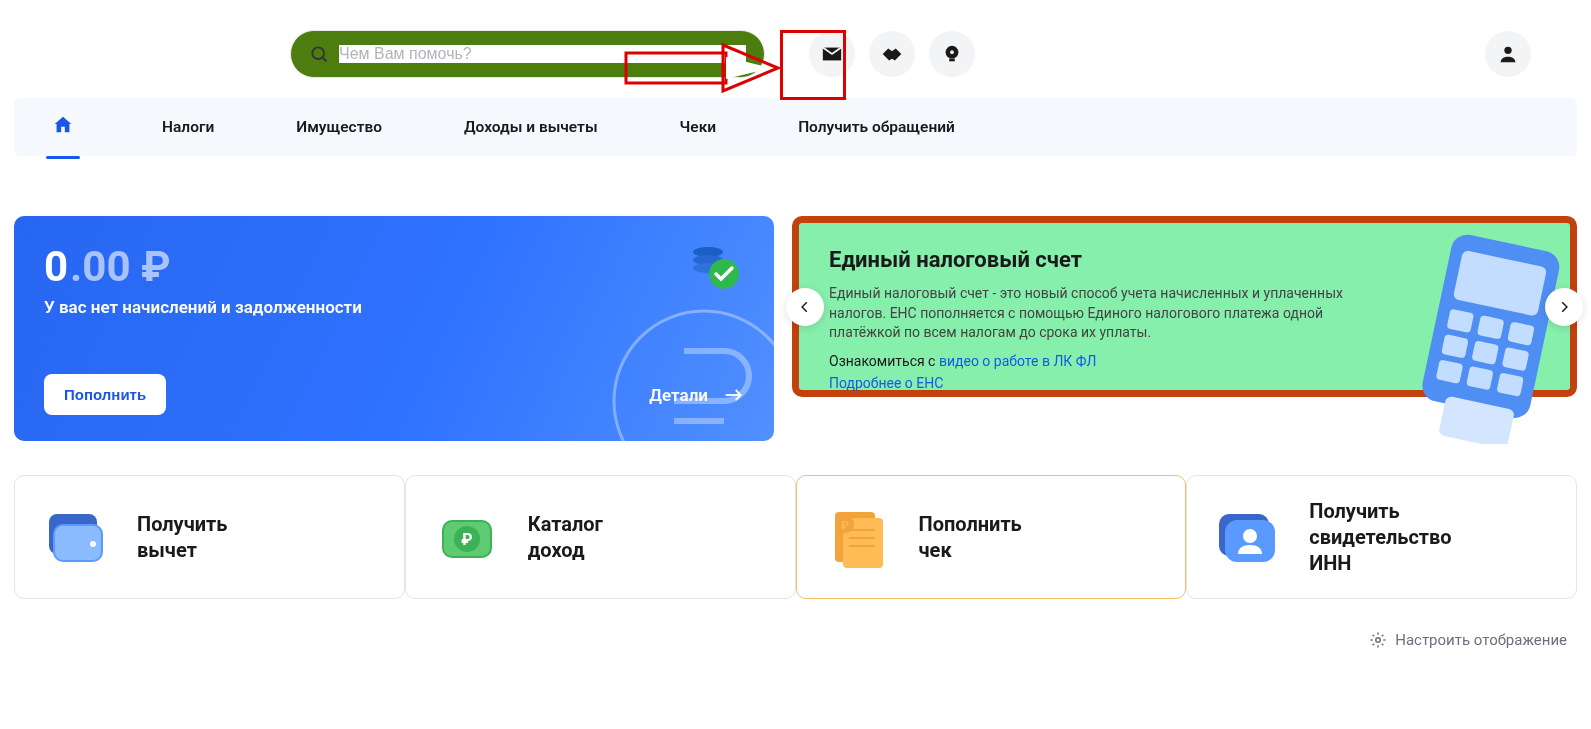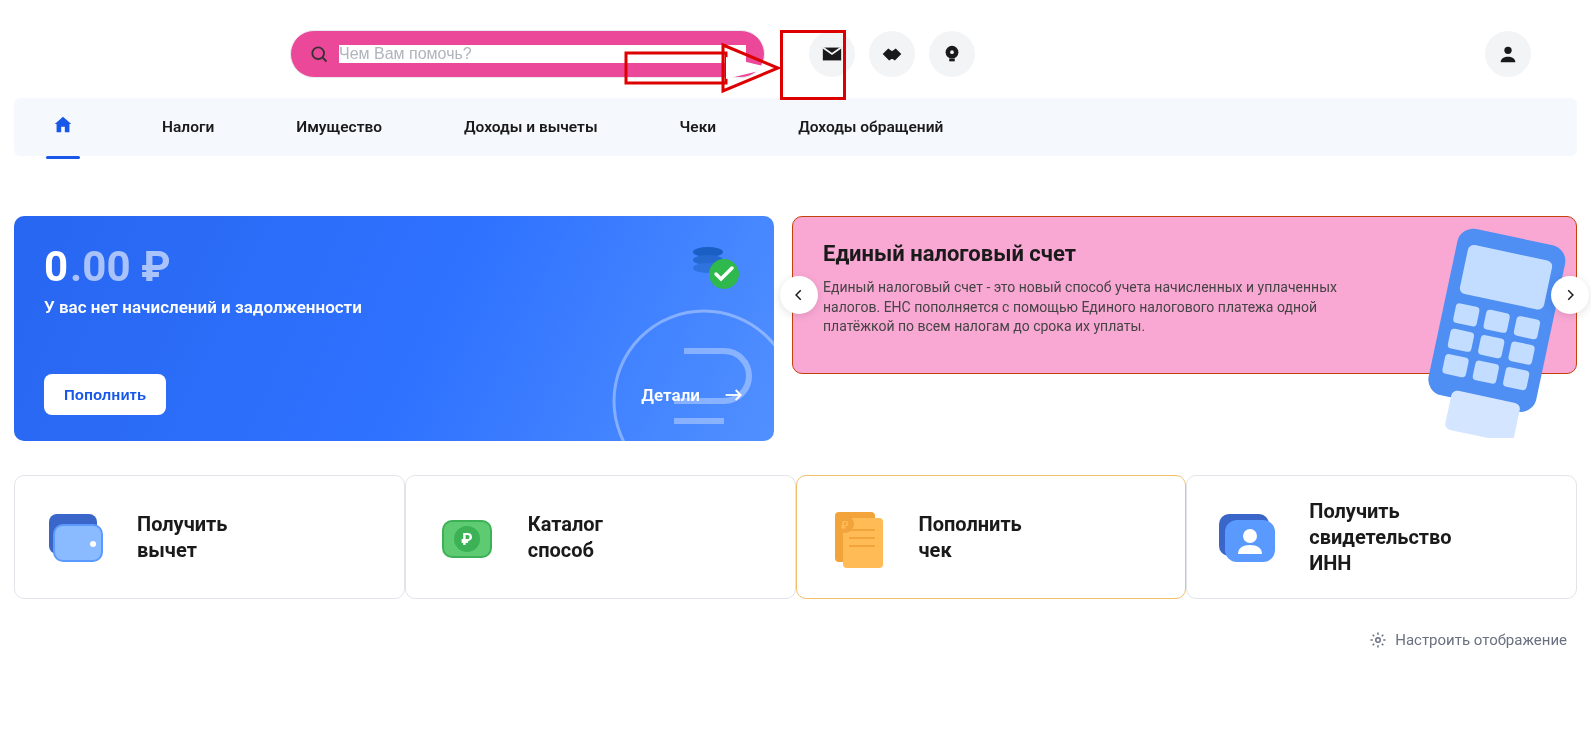--- a/index.html
+++ b/index.html
@@ -1,20 +1,20 @@
 <!DOCTYPE html>
 <html><head>
 <meta charset="utf-8">
 <style>
 * { margin: 0; padding: 0; box-sizing: border-box; }
 body { font-family: -apple-system, BlinkMacSystemFont, "Segoe UI", Roboto, Arial, sans-serif; background: #fff; width: 1591px; color: #1a1a1a; }
 
 
 .topbar { display: flex; align-items: center; padding: 30px 30px 20px 290px; gap: 14px; }
-.search-wrap { display: flex; align-items: center; width: 475px; height: 48px; background: #ec4899; border: 1px solid #e8eaed; border-radius: 24px; padding: 0 18px; gap: 10px; }
+.search-wrap { display: flex; align-items: center; width: 475px; height: 48px; background: #4d7c0f; border: 1px solid #e8eaed; border-radius: 24px; padding: 0 18px; gap: 10px; }
 .search-wrap input { border: none; outline: none; font-size: 16px; flex: 1; color: #333; }
 .search-wrap input::placeholder { color: #b0b4bb; }
 .icon-btn { width: 46px; height: 46px; border-radius: 50%; background: #f3f4f6; display: flex; align-items: center; justify-content: center; cursor: pointer; border: none; }
 .icon-btn svg { width: 22px; height: 22px; fill: #1a1a1a; }
 .profile-btn { margin-left: auto; margin-right: 30px; }
 
 
 .annot-arrow { position: absolute; left: 623px; top: 35px; pointer-events: none; }
 .annot-box { position: absolute; left: 780px; top: 30px; width: 66px; height: 70px; border: 3px solid #d00; pointer-events: none; }
 
@@ -25,25 +25,25 @@
 .nav-item { color: #1a1a1a; cursor: pointer; padding: 18px 0; margin-left: 48px; }
 
 
 .hero-row { display: flex; gap: 18px; padding: 60px 14px 0 14px; position: relative; }
 .balance-card { flex: 1; min-width: 760px; background: linear-gradient(115deg, #2766f0 0%, #2f72ff 55%, #5190ff 100%); border-radius: 10px; padding: 26px 30px; color: #fff; position: relative; overflow: hidden; height: 225px; }
 .balance-amount { font-size: 42px; font-weight: 700; display: flex; align-items: baseline; gap: 2px; }
 .balance-amount .frac { opacity: .6; }
 .balance-sub { font-size: 17px; font-weight: 600; margin-top: 6px; }
 .balance-actions { position: absolute; left: 30px; bottom: 26px; display: flex; align-items: center; gap: 24px; width: calc(100% - 60px); }
 .btn-white { background: #fff; color: #1858e8; border: none; border-radius: 8px; padding: 12px 20px; font-size: 15px; font-weight: 600; cursor: pointer; }
-.btn-link-white { margin-left: auto; color: #fff; font-weight: 600; font-size: 17px; display: flex; align-items: center; gap: 24px; cursor: pointer; }
+.btn-link-white { margin-left: auto; color: #fff; font-weight: 600; font-size: 17px; display: flex; align-items: center; gap: 16px; cursor: pointer; }
 .coin-check { position: absolute; right: 28px; top: 22px; }
 .ruble-bg { position: absolute; right: -30px; bottom: -60px; opacity: .35; }
 
-.ens-card { flex: 1; background: #f9a8d4; border: 1px solid #c2410c; border-radius: 10px; padding: 24px 210px 24px 30px; height: 158px; position: relative; }
+.ens-card { flex: 1; background: #86efac; border: 7px solid #c2410c; border-radius: 10px; padding: 24px 210px 24px 30px; height: 181px; position: relative; }
 .ens-title { font-size: 22px; font-weight: 700; margin-bottom: 12px; }
 .ens-text { font-size: 14px; color: #444; line-height: 1.4; }
 .ens-links { margin-top: 10px; font-size: 14px; }
 .ens-links div { margin-top: 6px; }
 .ens-links a { color: #1858e8; text-decoration: none; }
 .ens-illus { position: absolute; right: -24px; top: 6px; }
 
 .nav-arrow { position: absolute; top: 50%; transform: translateY(-50%); width: 38px; height: 38px; border-radius: 50%; background: #fff; box-shadow: 0 2px 8px rgba(0,0,0,.12); display: flex; align-items: center; justify-content: center; cursor: pointer; z-index: 3; }
 .nav-arrow.left { left: -13px; }
 .nav-arrow.right { right: -13px; }
@@ -106,21 +106,21 @@
 <div class="nav">
   <div class="nav-home">
     <svg width="22" height="22" viewBox="0 0 24 24" fill="#1858e8">
         <path d="M12 3l9 8h-2v9h-5v-6h-4v6H5v-9H3z"></path>
       </svg>
   </div>
   <div class="nav-item">Налоги</div>
   <div class="nav-item">Имущество</div>
   <div class="nav-item">Доходы и вычеты</div>
   <div class="nav-item">Чеки</div>
-  <div class="nav-item">Доходы обращений</div>
+  <div class="nav-item">Получить обращений</div>
 </div>
 
 <div class="hero-row">
   <div class="balance-card">
     <div class="balance-amount">
       <span>0</span>
         <span class="frac">.00 ₽</span>
     </div>
     <div class="balance-sub">У вас нет начислений и задолженности</div>
     <div class="balance-actions">
@@ -152,20 +152,24 @@
           <polyline points="15,4 7,12 15,20"></polyline>
         </svg>
     </div>
     <div class="nav-arrow right">
       <svg width="14" height="14" viewBox="0 0 24 24" fill="none" stroke="#1a1a1a" stroke-width="2.5">
           <polyline points="9,4 17,12 9,20"></polyline>
         </svg>
     </div>
     <div class="ens-title">Единый налоговый счет</div>
     <div class="ens-text">Единый налоговый счет - это новый способ учета начисленных и уплаченных налогов. ЕНС пополняется с помощью Единого налогового платежа одной платёжкой по всем налогам до срока их уплаты.</div>
+    <div class="ens-links">
+      <div><span>Ознакомиться с </span><a href="#">видео о работе в ЛК ФЛ</a></div>
+      <div><a href="#">Подробнее о ЕНС</a></div>
+    </div>
     <svg class="ens-illus" width="230" height="215" viewBox="0 0 230 215">
       <g transform="rotate(12 115 105)">
         <rect x="70" y="10" width="110" height="170" rx="16" fill="#4f8ef2"></rect>
         <rect x="82" y="26" width="86" height="50" rx="6" fill="#c2ddff"></rect>
         <g fill="#c2ddff">
           <rect x="82" y="86" width="24" height="20" rx="4"></rect>
             <rect x="113" y="86" width="24" height="20" rx="4"></rect>
             <rect x="144" y="86" width="24" height="20" rx="4"></rect>
           <rect x="82" y="112" width="24" height="20" rx="4"></rect>
             <rect x="113" y="112" width="24" height="20" rx="4"></rect>
@@ -199,21 +203,21 @@
     <div class="action-icon">
       <svg width="70" height="70" viewBox="0 0 70 70">
           <rect x="10" y="18" width="50" height="38" rx="10" fill="#3db155"></rect>
           <rect x="12" y="20" width="46" height="34" rx="8" fill="#5ecb72"></rect>
           <circle cx="35" cy="37" r="13" fill="#3db155"></circle>
           <text x="35" y="43" font-size="16" font-weight="bold" fill="#fff" text-anchor="middle">₽</text>
         </svg>
     </div>
     <div class="action-label">
       <div>Каталог</div>
-        <div>способ</div>
+        <div>доход</div>
     </div>
   </div>
   <div class="action-box highlight">
     <div class="action-icon">
       <svg width="70" height="70" viewBox="0 0 70 70">
           <rect x="12" y="10" width="40" height="50" rx="4" fill="#f2a33a"></rect>
           <rect x="20" y="16" width="40" height="50" rx="4" fill="#ffbb55"></rect>
           <line x1="26" y1="28" x2="52" y2="28" stroke="#f2a33a" stroke-width="2"></line>
           <line x1="26" y1="36" x2="52" y2="36" stroke="#f2a33a" stroke-width="2"></line>
           <line x1="26" y1="44" x2="52" y2="44" stroke="#f2a33a" stroke-width="2"></line>

